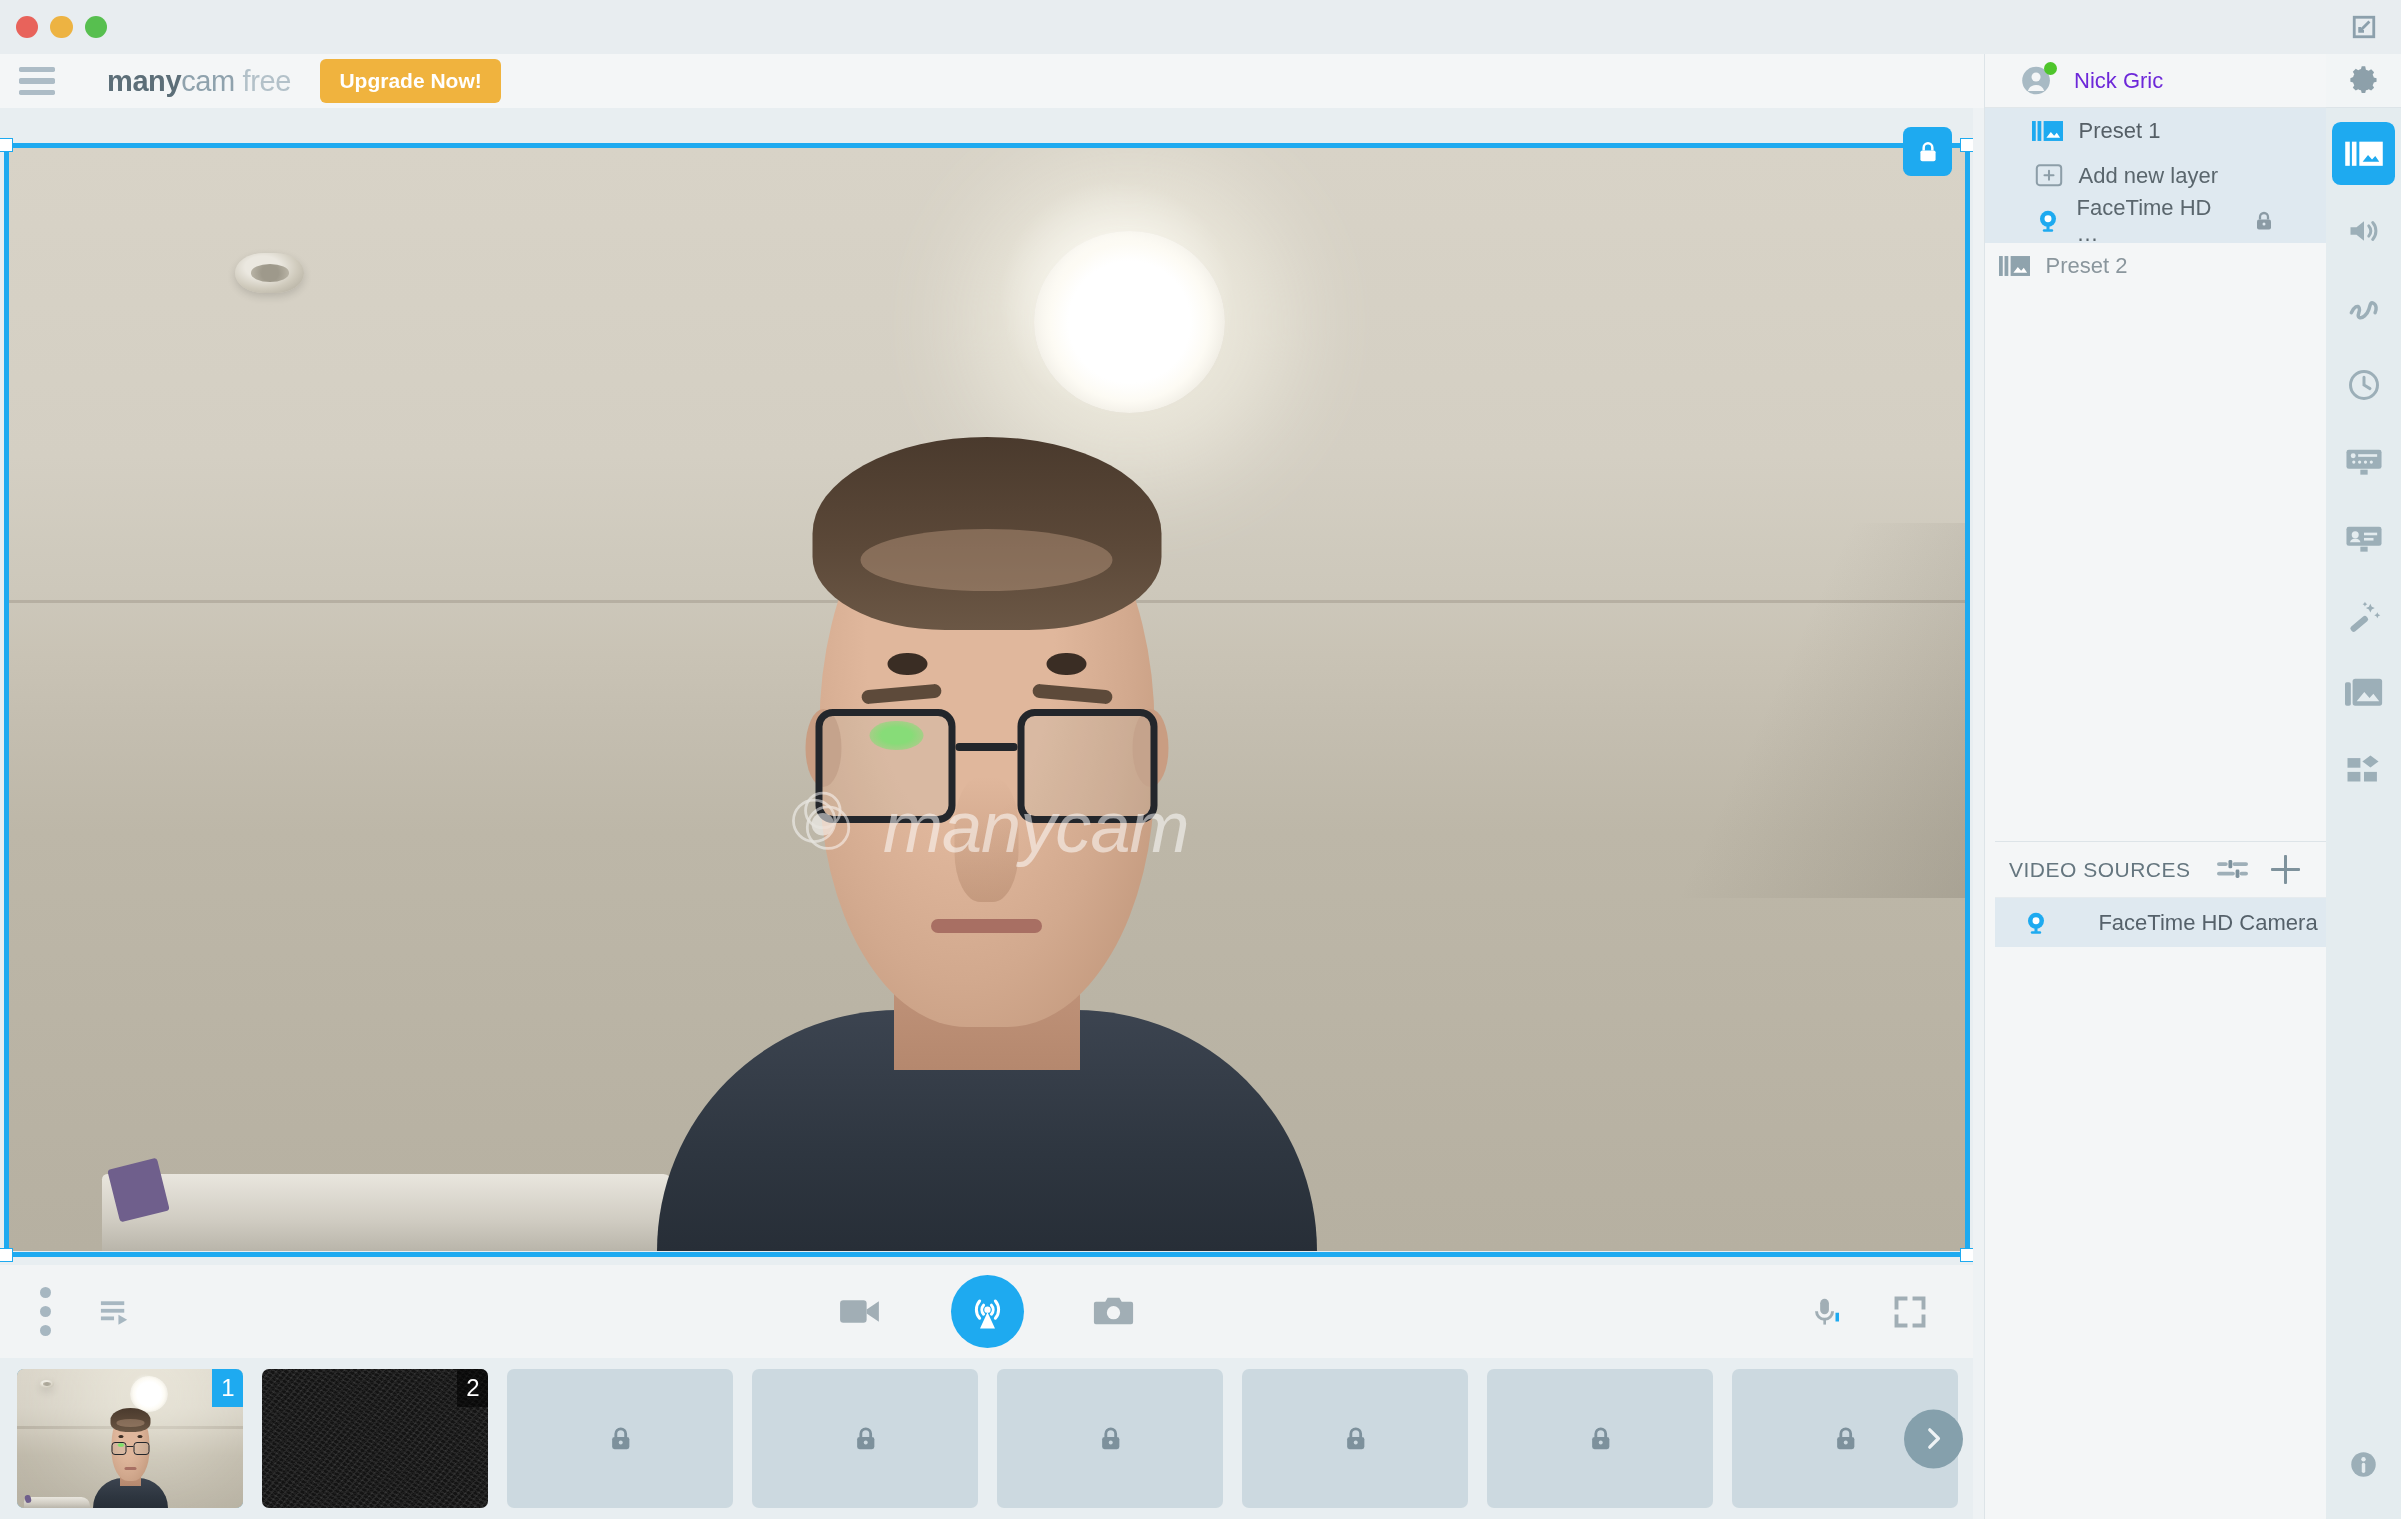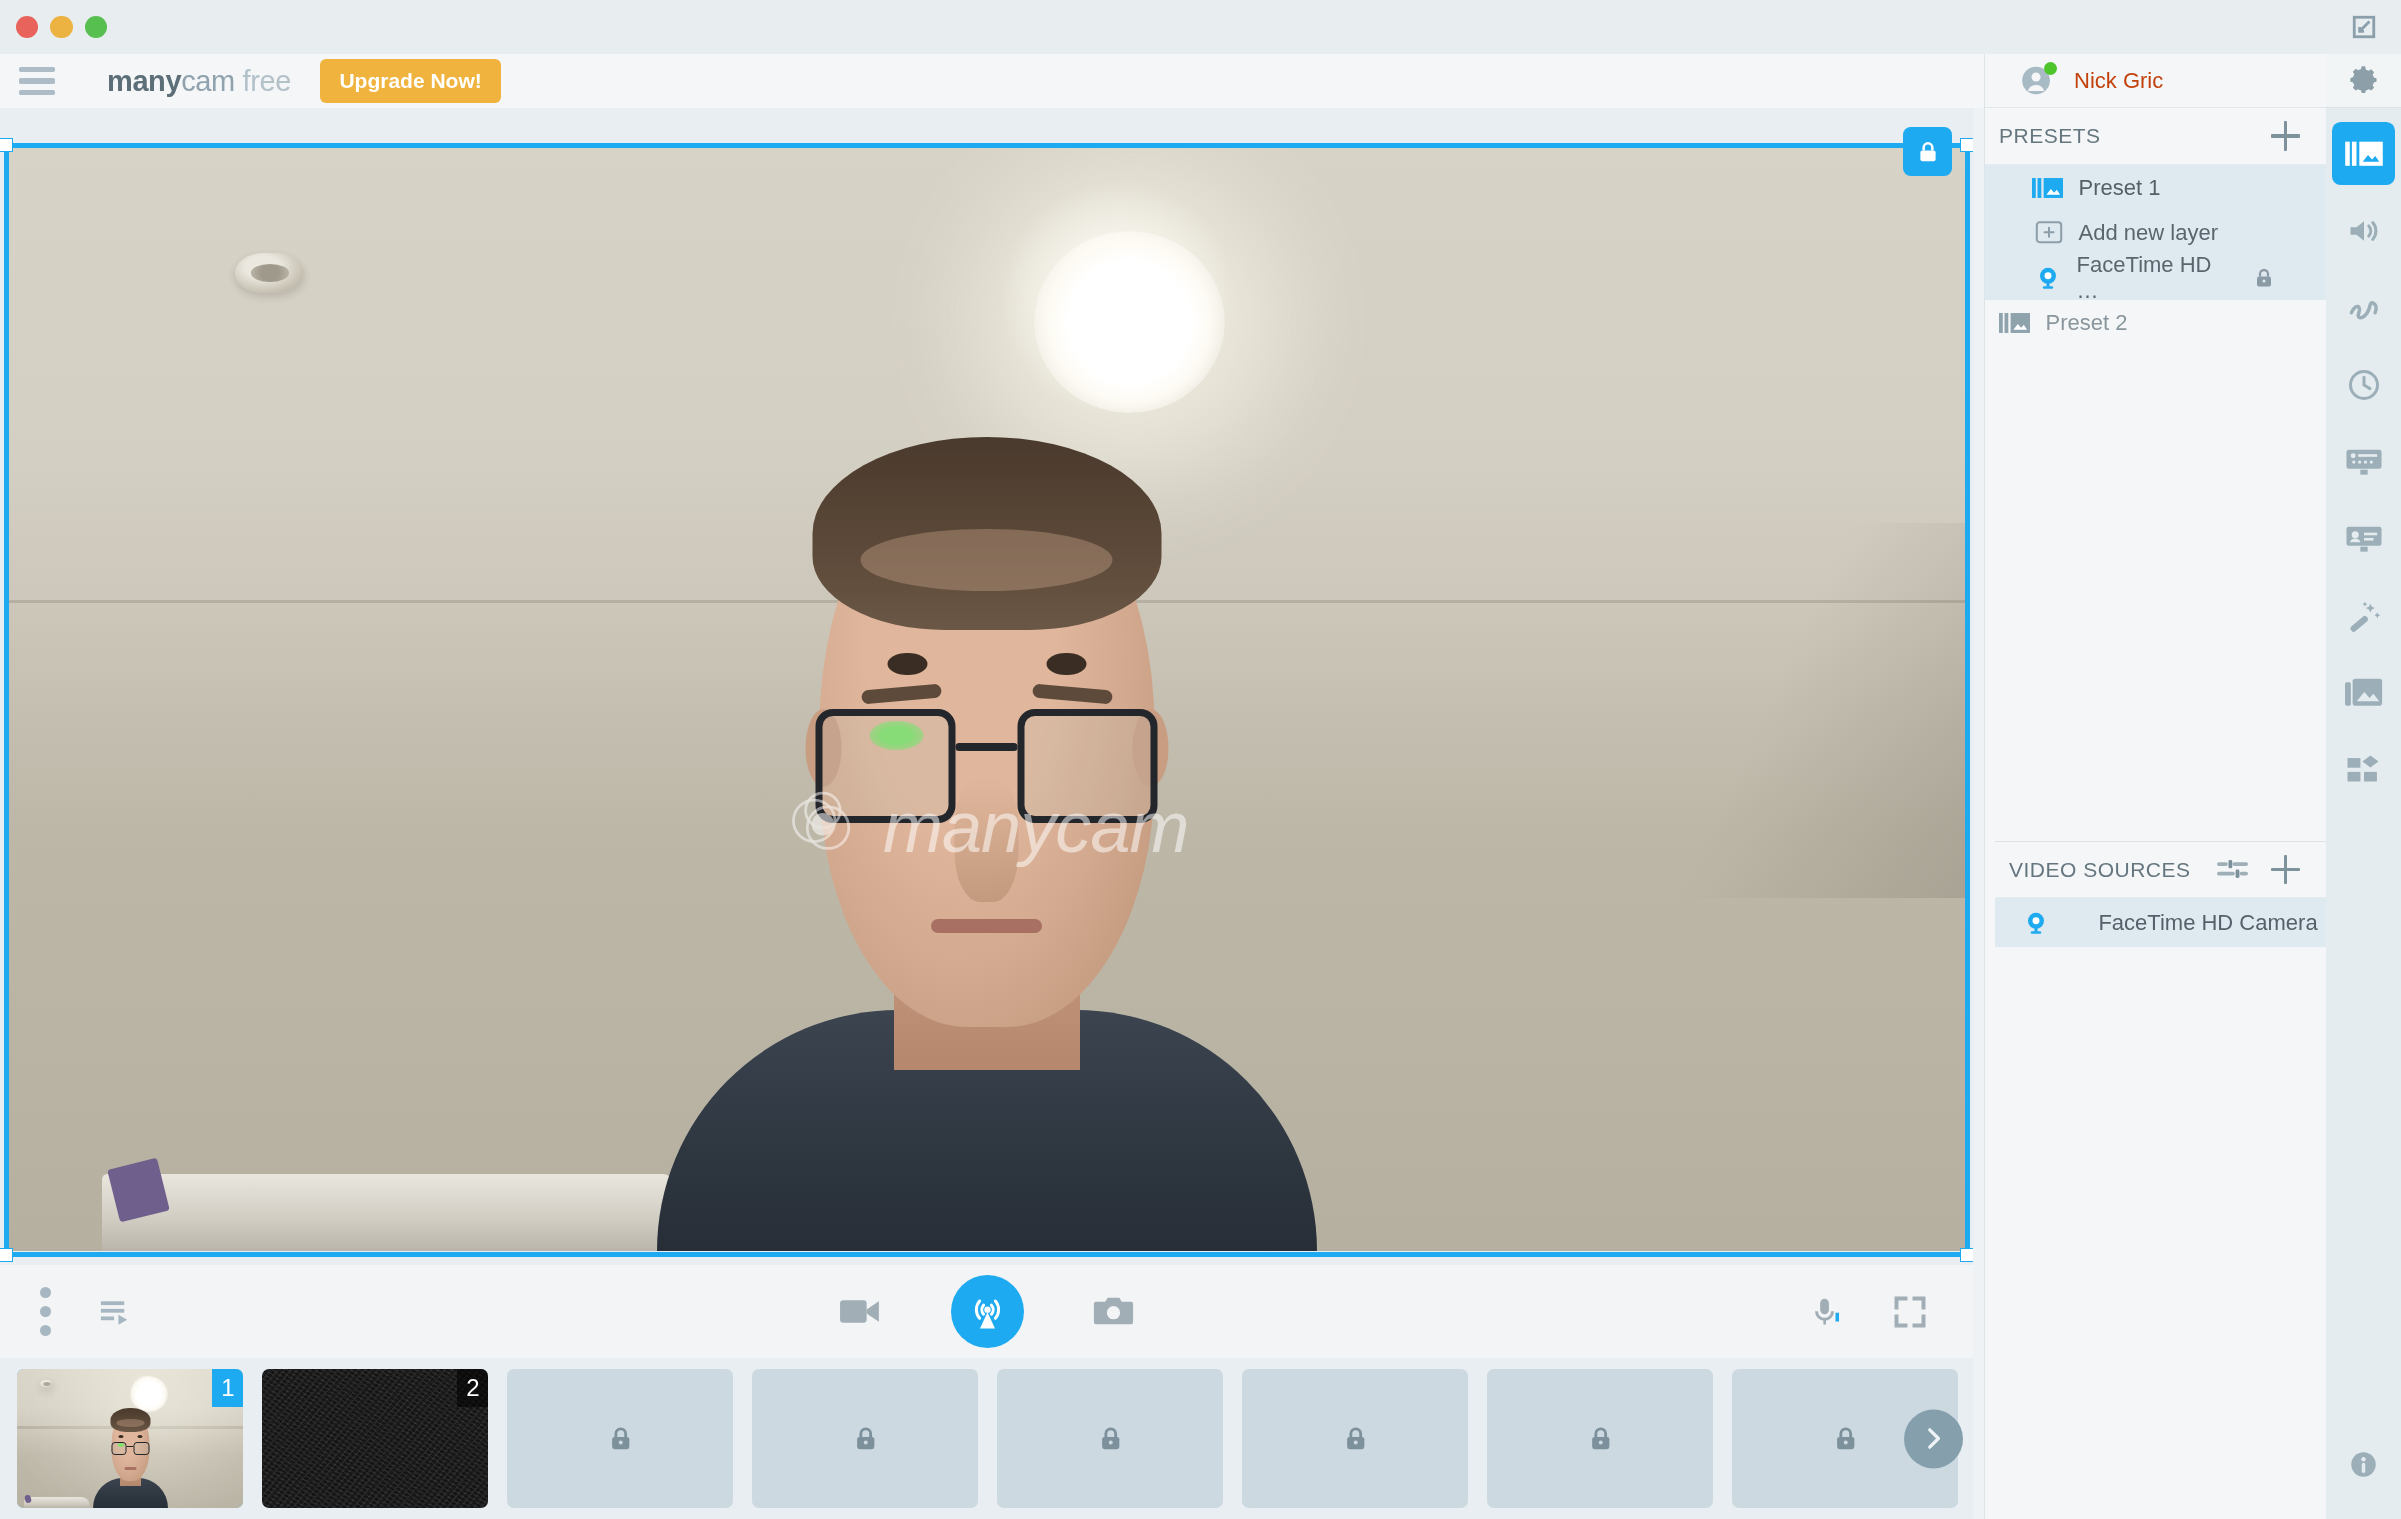--- a/index.html
+++ b/index.html
@@ -223,21 +223,21 @@
   }
   .account {
     height:54px; display:flex; align-items:center; gap:19px; padding-left:35px;
     border-bottom:0.9px solid #e1e7ea;
   }
   .avatar { position:relative; width:35px; height:35px; }
   .online-dot {
     position:absolute; right:-1.7px; top:-0.9px; width:13px; height:13px;
     border-radius:50%; background:#4ec52b;
   }
-  .acct-name { font-size:22px; color:#c2410c; }
+  .acct-name { font-size:22px; color:#6d28d9; }
   .sec-head {
     height:57px; display:flex; align-items:center; padding:0 26px 0 14px;
     border-bottom:0.9px solid #e6ebee; background:#f4f6f7;
   }
   .sec-title { font-size:21px; color:#65767f; letter-spacing:0.5px; }
   .sec-actions { margin-left:auto; display:flex; align-items:center; gap:22.6px; }
   .plus-btn { width:29.5px; height:29.5px; position:relative; cursor:pointer; }
   .plus-btn:before, .plus-btn:after {
     content:""; position:absolute; background:#7e929c; border-radius:0.9px;
   }
@@ -538,26 +538,20 @@
         <svg width="35" height="35" viewBox="0 0 24 24">
           <circle cx="11" cy="12" r="9.5" fill="#a8bac4"></circle>
           <circle cx="11" cy="9.6" r="3.1" fill="#f4f6f7"></circle>
           <path d="M5.4 19.2a5.9 5.9 0 0 1 11.2 0z" fill="#f4f6f7"></path>
         </svg>
         <span class="online-dot"></span>
       </span>
       <span class="acct-name">Nick Gric</span>
     </div>
 
-    <div class="sec-head">
-      <span class="sec-title">PRESETS</span>
-      <span class="sec-actions">
-        <span class="plus-btn"></span>
-      </span>
-    </div>
 
     <div class="presets-body">
       <div class="preset-row active">
         <span>
           <svg width="31" height="26" viewBox="0 0 28 22">
             <rect x="0" y="2" width="3.4" height="18" fill="#1eaaf0"></rect>
             <rect x="5" y="2" width="3.4" height="18" fill="#1eaaf0"></rect>
             <rect x="10.5" y="2" width="17.5" height="18" fill="#1eaaf0"></rect>
             <path d="M13 17l4-5 3 3.2 2.4-2.6 3 4.4z" fill="#ffffff"></path>
           </svg>

